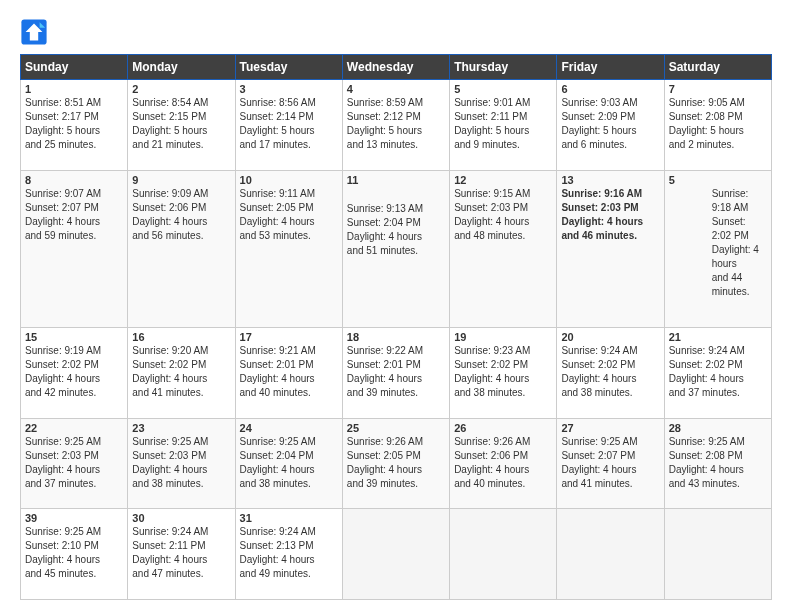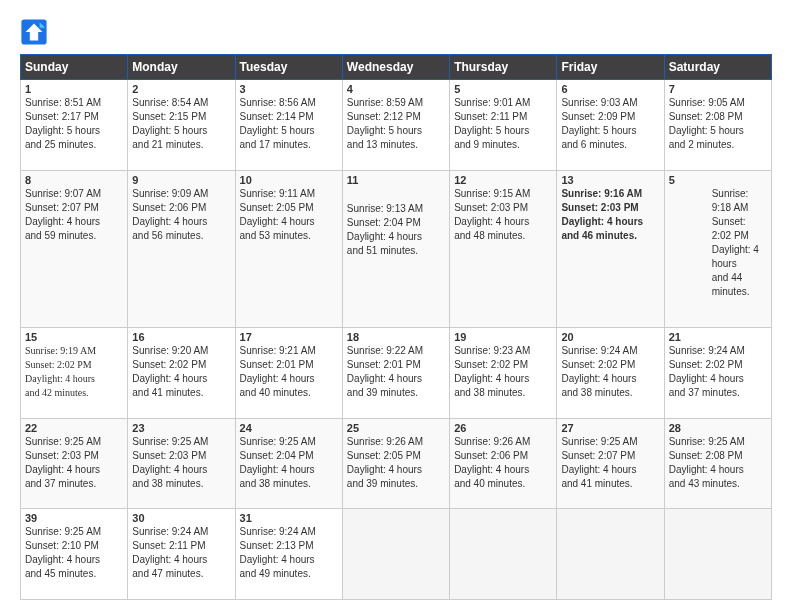--- a/index.html
+++ b/index.html
@@ -229,21 +229,21 @@
             <span class="day-num">5</span>
             <div class="day-info" style="white-space: pre-line; margin-left: 43px;">Sunrise: 9:18 AM
 Sunset: 2:02 PM
 Daylight: 4 hours
 and 44 minutes.</div>
           </td>
         </tr>
         <tr>
           <td>
             <span class="day-num">15</span>
-            <div class="day-info" style="white-space: pre-line; font-family: Liberation Serif, serif;">Sunrise: 9:19 AM
+            <div class="day-info" style="white-space: pre-line;">Sunrise: 9:19 AM
 Sunset: 2:02 PM
 Daylight: 4 hours
 and 42 minutes.</div>
           </td>
           <td>
             <span class="day-num">16</span>
             <div class="day-info" style="white-space: pre-line;">Sunrise: 9:20 AM
 Sunset: 2:02 PM
 Daylight: 4 hours
 and 41 minutes.</div>

